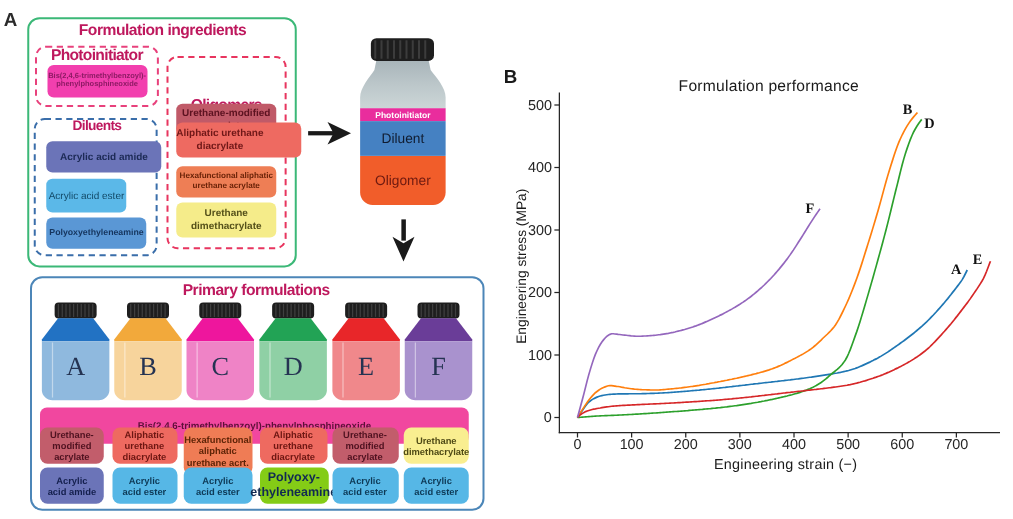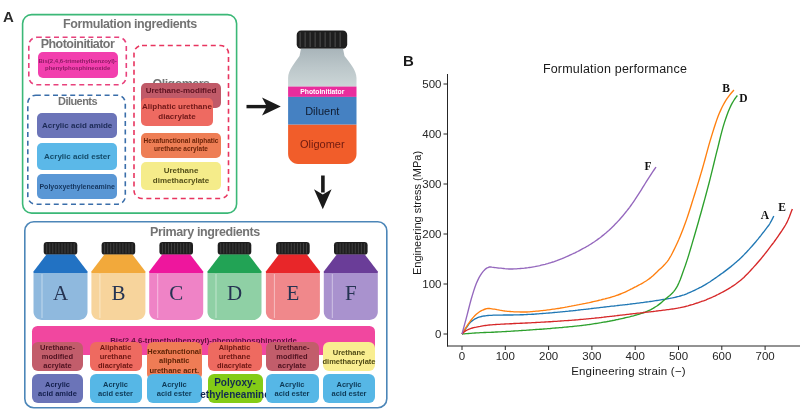--- a/index.html
+++ b/index.html
@@ -1,12 +1,12 @@
 <!DOCTYPE html>
-<html><head><meta charset="utf-8"><style>html,body{margin:0;padding:0;background:#ffffff;}body{width:810px;height:415px;position:relative;font-family:"Liberation Sans",sans-serif;-webkit-font-smoothing:antialiased;overflow:hidden;}.hdr{position:absolute;text-align:center;font-weight:bold;color:#737373;}</style></head><body>
+<html><head><meta charset="utf-8"><style>html,body{margin:0;padding:0;background:#ffffff;}body{width:810px;height:415px;position:relative;font-family:"Liberation Sans",sans-serif;-webkit-font-smoothing:antialiased;overflow:hidden;}.hdr{position:absolute;text-align:center;font-weight:bold;color:#be185d;}</style></head><body>
 <svg width="810" height="415" viewBox="0 0 810 415" style="position:absolute;left:0;top:0;" font-family="Liberation Sans, sans-serif">
     <rect x="22.6" y="14.6" width="214" height="198.5" rx="9" fill="none" stroke="#3bb877" stroke-width="1.6"></rect>
 <rect x="28.8" y="37.3" width="97.5" height="47.5" rx="8" fill="none" stroke="#e8417c" stroke-width="1.6" stroke-dasharray="5,3.6"></rect>
 <rect x="27.8" y="95.2" width="97.5" height="109" rx="8" fill="none" stroke="#3a6eaa" stroke-width="1.6" stroke-dasharray="5,3.6"></rect>
 <rect x="134" y="45.5" width="94.5" height="153" rx="8" fill="none" stroke="#e8355f" stroke-width="1.6" stroke-dasharray="5,3.6"></rect>
 <rect x="24.8" y="221.8" width="362" height="186" rx="9" fill="none" stroke="#4c86b8" stroke-width="1.6"></rect>
 <defs>
       <linearGradient id="gGray" x1="0" y1="0" x2="0" y2="1">
         <stop offset="0" stop-color="#a9b5ba"></stop>
         <stop offset="0.5" stop-color="#bcc7ca"></stop>
@@ -169,43 +169,43 @@
 <path id="cE" d="M462.0,334.0 L463.3,332.8 L464.6,331.6 L465.9,330.7 L467.2,330.0 L468.5,329.3 L469.8,328.8 L471.1,328.4 L472.4,328.0 L473.7,327.6 L475.0,327.3 L476.3,327.1 L477.6,326.8 L478.9,326.6 L480.2,326.4 L481.5,326.1 L482.8,325.9 L484.1,325.7 L485.4,325.5 L486.7,325.4 L488.0,325.2 L489.3,325.0 L490.6,324.9 L491.9,324.8 L493.2,324.7 L494.5,324.6 L495.8,324.5 L497.1,324.4 L498.4,324.3 L499.7,324.3 L501.0,324.2 L502.3,324.1 L503.6,324.1 L504.9,324.0 L506.2,323.9 L507.5,323.9 L508.8,323.8 L510.1,323.7 L511.4,323.7 L512.7,323.6 L514.0,323.5 L515.3,323.5 L516.6,323.4 L517.9,323.4 L519.2,323.3 L520.5,323.2 L521.8,323.2 L523.1,323.1 L524.4,323.1 L525.7,323.0 L527.0,323.0 L528.2,322.9 L529.5,322.8 L530.8,322.8 L532.1,322.7 L533.4,322.6 L534.7,322.6 L536.0,322.5 L537.3,322.4 L538.6,322.4 L539.9,322.3 L541.2,322.2 L542.5,322.1 L543.8,322.1 L545.1,322.0 L546.4,321.9 L547.7,321.8 L549.0,321.7 L550.3,321.7 L551.6,321.6 L552.9,321.5 L554.2,321.4 L555.5,321.3 L556.8,321.3 L558.1,321.2 L559.4,321.1 L560.7,321.0 L562.0,320.9 L563.3,320.8 L564.6,320.7 L565.9,320.6 L567.2,320.6 L568.5,320.5 L569.8,320.4 L571.1,320.3 L572.4,320.2 L573.7,320.1 L575.0,320.0 L576.3,319.9 L577.6,319.8 L578.9,319.6 L580.2,319.5 L581.5,319.4 L582.8,319.3 L584.1,319.2 L585.4,319.1 L586.7,318.9 L588.0,318.8 L589.3,318.7 L590.6,318.6 L591.9,318.4 L593.2,318.3 L594.5,318.2 L595.8,318.0 L597.1,317.9 L598.4,317.8 L599.7,317.6 L601.0,317.5 L602.3,317.3 L603.6,317.2 L604.9,317.0 L606.2,316.9 L607.5,316.7 L608.8,316.6 L610.1,316.4 L611.4,316.3 L612.7,316.1 L614.0,316.0 L615.3,315.8 L616.6,315.7 L617.9,315.5 L619.2,315.4 L620.5,315.2 L621.8,315.1 L623.1,314.9 L624.4,314.8 L625.7,314.6 L627.0,314.4 L628.3,314.3 L629.6,314.1 L630.9,314.0 L632.2,313.9 L633.5,313.7 L634.8,313.6 L636.1,313.4 L637.4,313.2 L638.7,313.1 L640.0,313.0 L641.3,312.8 L642.6,312.7 L643.9,312.5 L645.2,312.4 L646.5,312.2 L647.8,312.1 L649.1,311.9 L650.4,311.8 L651.7,311.6 L653.0,311.5 L654.3,311.3 L655.6,311.2 L656.9,311.0 L658.1,310.9 L659.4,310.7 L660.7,310.6 L662.0,310.4 L663.3,310.2 L664.6,310.1 L665.9,309.9 L667.2,309.7 L668.5,309.6 L669.8,309.4 L671.1,309.2 L672.4,309.0 L673.7,308.8 L675.0,308.6 L676.3,308.4 L677.6,308.2 L678.9,307.9 L680.2,307.7 L681.5,307.4 L682.8,307.1 L684.1,306.8 L685.4,306.5 L686.7,306.1 L688.0,305.8 L689.3,305.4 L690.6,305.0 L691.9,304.7 L693.2,304.3 L694.5,303.8 L695.8,303.4 L697.1,303.0 L698.4,302.6 L699.7,302.1 L701.0,301.7 L702.3,301.2 L703.6,300.8 L704.9,300.3 L706.2,299.8 L707.5,299.2 L708.8,298.7 L710.1,298.1 L711.4,297.6 L712.7,297.0 L714.0,296.4 L715.3,295.8 L716.6,295.1 L717.9,294.5 L719.2,293.8 L720.5,293.2 L721.8,292.5 L723.1,291.8 L724.4,291.1 L725.7,290.4 L727.0,289.6 L728.3,288.9 L729.6,288.1 L730.9,287.3 L732.2,286.4 L733.5,285.6 L734.8,284.7 L736.1,283.8 L737.4,282.8 L738.7,281.8 L740.0,280.8 L741.3,279.7 L742.6,278.6 L743.9,277.4 L745.2,276.1 L746.5,274.8 L747.8,273.5 L749.1,272.1 L750.4,270.7 L751.7,269.3 L753.0,267.9 L754.3,266.4 L755.6,265.0 L756.9,263.5 L758.2,262.0 L759.5,260.5 L760.8,259.0 L762.1,257.4 L763.4,255.8 L764.7,254.1 L766.0,252.5 L767.3,250.8 L768.6,249.1 L769.9,247.4 L771.2,245.7 L772.5,244.0 L773.8,242.3 L775.1,240.5 L776.4,238.7 L777.7,236.8 L779.0,234.9 L780.3,233.0 L781.6,231.1 L782.9,229.1 L784.2,227.1 L785.5,225.0 L786.8,222.7 L788.0,220.1 L789.3,217.0 L790.6,213.6 L791.9,210.1 L792.4,209.0" fill="none" stroke="#d62728" stroke-width="1.35"></path>
 <path id="cF" d="M462.0,334.0 L463.3,329.2 L464.6,324.4 L465.9,319.6 L467.2,314.7 L468.5,309.5 L469.8,304.3 L471.1,299.5 L472.4,295.1 L473.7,290.9 L475.0,287.0 L476.3,283.5 L477.6,280.6 L478.9,277.9 L480.2,275.6 L481.5,273.6 L482.8,271.9 L484.1,270.4 L485.4,269.1 L486.7,268.2 L488.0,267.5 L489.3,267.0 L490.6,267.0 L491.9,267.2 L493.2,267.3 L494.5,267.5 L495.8,267.6 L497.1,267.8 L498.4,268.0 L499.7,268.1 L501.0,268.2 L502.3,268.4 L503.6,268.5 L504.9,268.7 L506.2,268.8 L507.5,268.9 L508.8,269.0 L510.1,269.0 L511.4,269.0 L512.7,269.0 L514.0,268.9 L515.3,268.8 L516.6,268.8 L517.9,268.7 L519.2,268.6 L520.5,268.5 L521.8,268.4 L523.1,268.3 L524.4,268.2 L525.7,268.0 L527.0,267.8 L528.2,267.7 L529.5,267.5 L530.8,267.3 L532.1,267.1 L533.4,266.9 L534.7,266.7 L536.0,266.4 L537.3,266.1 L538.6,265.9 L539.9,265.6 L541.2,265.2 L542.5,264.9 L543.8,264.6 L545.1,264.3 L546.4,263.9 L547.7,263.6 L549.0,263.2 L550.3,262.8 L551.6,262.4 L552.9,262.0 L554.2,261.6 L555.5,261.1 L556.8,260.7 L558.1,260.2 L559.4,259.7 L560.7,259.2 L562.0,258.7 L563.3,258.1 L564.6,257.5 L565.9,257.0 L567.2,256.4 L568.5,255.8 L569.8,255.2 L571.1,254.6 L572.4,254.0 L573.7,253.4 L575.0,252.8 L576.3,252.1 L577.6,251.5 L578.9,250.8 L580.2,250.1 L581.5,249.4 L582.8,248.7 L584.1,248.0 L585.4,247.3 L586.7,246.5 L588.0,245.8 L589.3,245.0 L590.6,244.2 L591.9,243.4 L593.2,242.5 L594.5,241.7 L595.8,240.8 L597.1,239.9 L598.4,238.9 L599.7,238.0 L601.0,237.0 L602.3,235.9 L603.6,234.9 L604.9,233.8 L606.2,232.7 L607.5,231.5 L608.8,230.4 L610.1,229.2 L611.4,228.0 L612.7,226.7 L614.0,225.4 L615.3,224.1 L616.6,222.8 L617.9,221.4 L619.2,220.0 L620.5,218.5 L621.8,217.0 L623.1,215.5 L624.4,213.9 L625.7,212.3 L627.0,210.7 L628.3,209.0 L629.6,207.3 L630.9,205.5 L632.2,203.7 L633.5,201.8 L634.8,199.9 L636.1,197.9 L637.4,195.9 L638.7,193.8 L640.0,191.8 L641.3,189.8 L642.6,187.7 L643.9,185.6 L645.2,183.5 L646.5,181.4 L647.8,179.3 L649.1,177.3 L650.4,175.3 L651.7,173.3 L653.0,171.4 L654.3,169.5 L655.6,167.6 L656.0,167.0" fill="none" stroke="#9467bd" stroke-width="1.35"></path>
   </svg>
 <div style="position:absolute;left:3px;top:7.5px;font-size:15px;font-weight:bold;color:#2b2b2b;">A</div>
 <div class="hdr" style="left:40px;top:17px;width:180px;font-size:12.5px;letter-spacing:-0.4px;">Formulation ingredients</div>
 <div class="hdr" style="left:33px;top:37px;width:89px;font-size:12.5px;letter-spacing:-0.55px;">Photoinitiator</div>
 <div style="position:absolute;left:37.7px;top:52px;width:80px;height:25.8px;background:#f23fae;border-radius:5px;display:flex;align-items:center;justify-content:center;text-align:center;font-size:6px;font-weight:bold;color:#8d1a64;line-height:1.22;">
     <div>Bis(2,4,6-trimethylbenzoyl)-<br>phenylphosphineoxide</div>
   </div>
 <div class="hdr" style="left:33px;top:95px;width:89px;font-size:11px;letter-spacing:-0.55px;">Diluents</div>
-<div style="position:absolute;left:37.2px;top:113.2px;width:80px;height:25px;background:#6b74b8;border-radius:5px;display:flex;align-items:center;justify-content:center;text-align:left;font-size:8px;font-weight:bold;color:#1c2a55;line-height:1.22;">
+<div style="position:absolute;left:37.2px;top:113.2px;width:92px;height:25px;background:#6b74b8;border-radius:5px;display:flex;align-items:center;justify-content:center;text-align:left;font-size:8px;font-weight:bold;color:#1c2a55;line-height:1.22;">
     <div>Acrylic acid amide</div>
   </div>
-<div style="position:absolute;left:37.2px;top:143.2px;width:80px;height:26.4px;background:#5bb8e8;border-radius:5px;display:flex;align-items:center;justify-content:center;text-align:center;font-size:8px;font-weight:bold;color:#134a68;line-height:1.22;">
+<div style="position:absolute;left:37.2px;top:143.2px;width:64px;height:26.4px;background:#5bb8e8;border-radius:5px;display:flex;align-items:center;justify-content:center;text-align:center;font-size:8px;font-weight:normal;color:#134a68;line-height:1.22;">
     <div>Acrylic acid ester</div>
   </div>
 <div style="position:absolute;left:37.2px;top:174.3px;width:80px;height:25px;background:#5a97d5;border-radius:5px;display:flex;align-items:center;justify-content:center;text-align:center;font-size:7px;font-weight:bold;color:#15355e;line-height:1.22;">
     <div>Polyoxyethyleneamine</div>
   </div>
 <div class="hdr" style="left:138px;top:46.5px;width:86px;font-size:12.5px;letter-spacing:-0.55px;margin-top:30px;">Oligomers</div>
 <div style="position:absolute;left:141px;top:83px;width:80px;height:25px;background:#c05a68;border-radius:5px;display:flex;align-items:center;justify-content:center;text-align:center;font-size:8px;font-weight:bold;color:#5c1220;line-height:1.22;">
     <div>Urethane-modified<br>acrylate</div>
   </div>
-<div style="position:absolute;left:141px;top:98.2px;width:72px;height:27.5px;background:#ee6a61;border-radius:5px;display:flex;align-items:center;justify-content:center;text-align:center;font-size:8px;font-weight:bold;color:#701818;line-height:1.22;">
+<div style="position:absolute;left:141px;top:98.2px;width:100px;height:27.5px;background:#ee6a61;border-radius:5px;display:flex;align-items:center;justify-content:flex-start;text-align:center;font-size:8px;font-weight:bold;color:#701818;line-height:1.22;">
     <div>Aliphatic urethane<br>diacrylate</div>
   </div>
 <div style="position:absolute;left:141px;top:132.6px;width:80px;height:25.2px;background:#ee7e55;border-radius:5px;display:flex;align-items:center;justify-content:center;text-align:center;font-size:6.5px;font-weight:bold;color:#6b2308;line-height:1.22;">
     <div>Hexafunctional aliphatic<br>urethane acrylate</div>
   </div>
 <div style="position:absolute;left:141px;top:162.4px;width:80px;height:27.4px;background:#f5ec8a;border-radius:5px;display:flex;align-items:center;justify-content:center;text-align:center;font-size:8px;font-weight:bold;color:#55511a;line-height:1.22;">
     <div>Urethane<br>dimethacrylate</div>
   </div>
-<div class="hdr" style="left:105px;top:225px;width:200px;font-size:12.5px;letter-spacing:-0.4px;">Primary ingredients</div>
+<div class="hdr" style="left:105px;top:225px;width:200px;font-size:12.5px;letter-spacing:-0.4px;">Primary formulations</div>
 <div style="position:absolute;left:32px;top:326.4px;width:343px;height:29px;background:#f1479f;border-radius:5.5px;display:flex;align-items:center;justify-content:center;text-align:center;font-size:7.8px;font-weight:bold;color:#5e1038;line-height:1.22;">
     <div>Bis(2,4,6-trimethylbenzoyl)-phenylphosphineoxide</div>
   </div>
 <div style="position:absolute;left:32px;top:342px;width:51px;height:29.3px;background:#c25d6b;border-radius:6px;display:flex;align-items:center;justify-content:center;text-align:center;font-size:7.5px;font-weight:bold;color:#4f1220;line-height:1.22;">
     <div>Urethane-<br>modified<br>acrylate</div>
   </div>
 <div style="position:absolute;left:89.5px;top:342px;width:52px;height:29.3px;background:#ee6a60;border-radius:6px;display:flex;align-items:center;justify-content:center;text-align:center;font-size:7.5px;font-weight:bold;color:#6d1612;line-height:1.22;">
     <div>Aliphatic<br>urethane<br>diacrylate</div>
   </div>
 <div style="position:absolute;left:146.5px;top:342px;width:55.5px;height:38px;background:#ef7c55;border-radius:6px;display:flex;align-items:center;justify-content:center;text-align:center;font-size:7.5px;font-weight:bold;color:#5f2407;line-height:1.22;">

